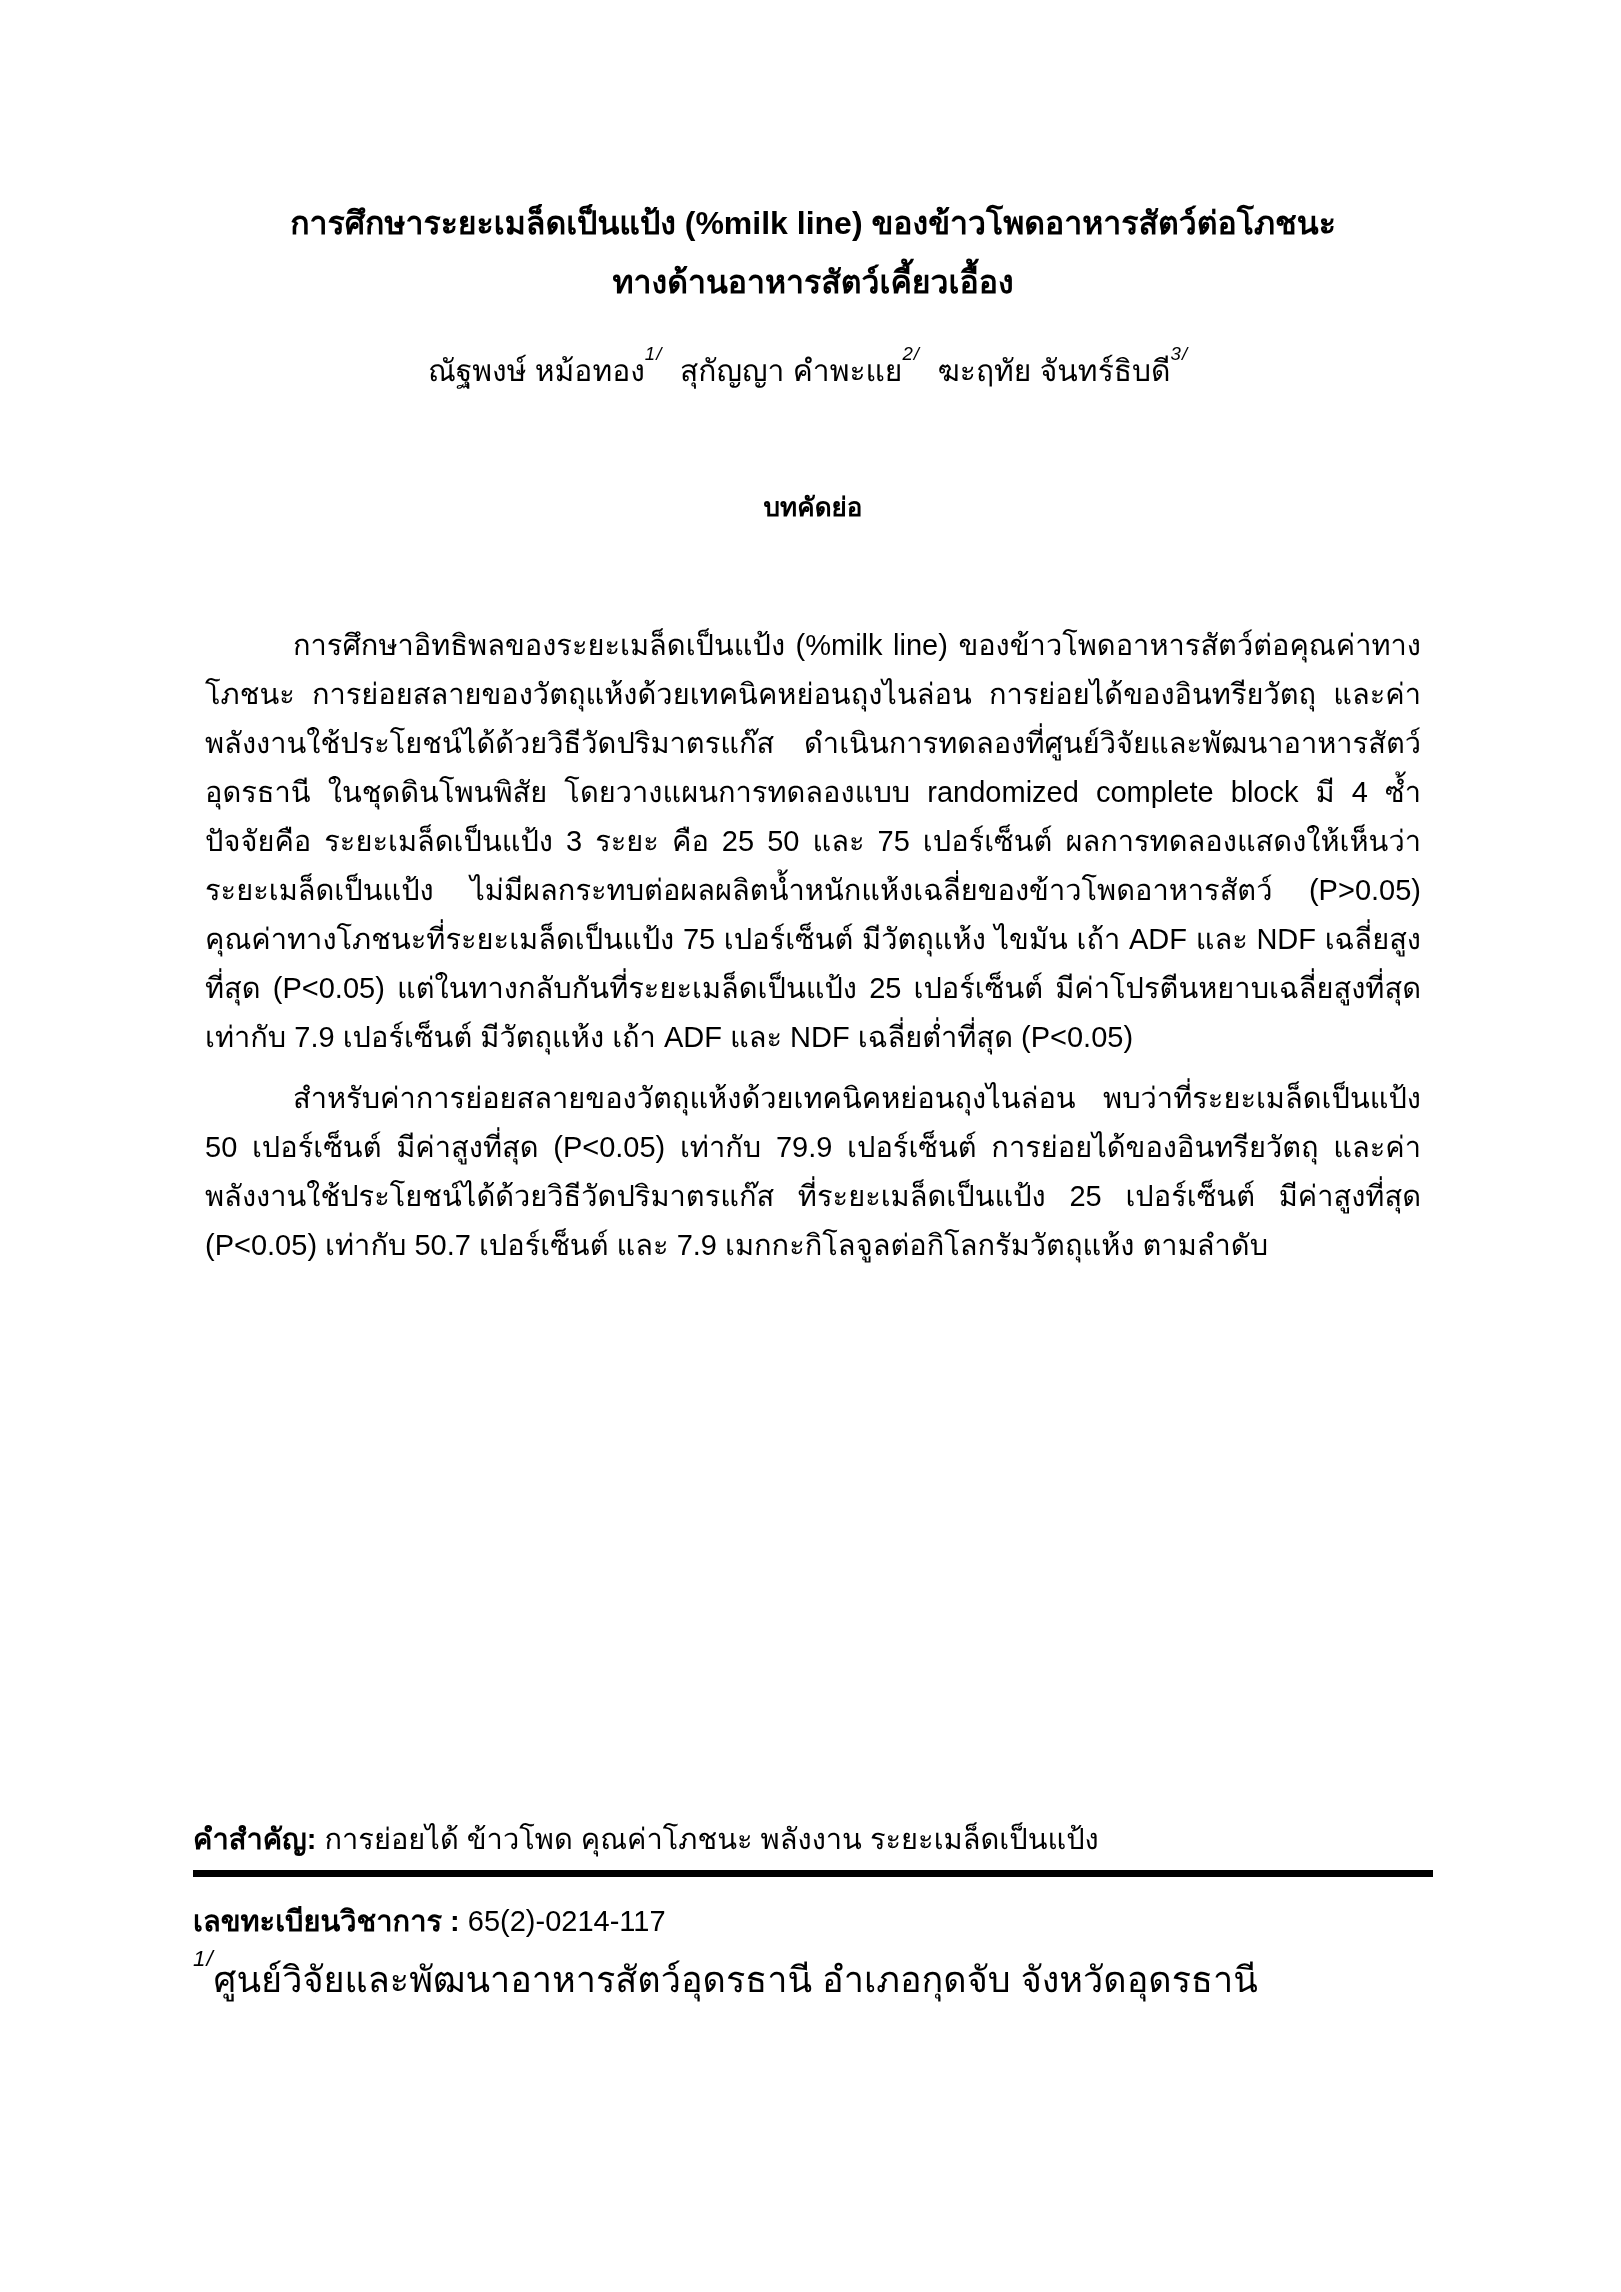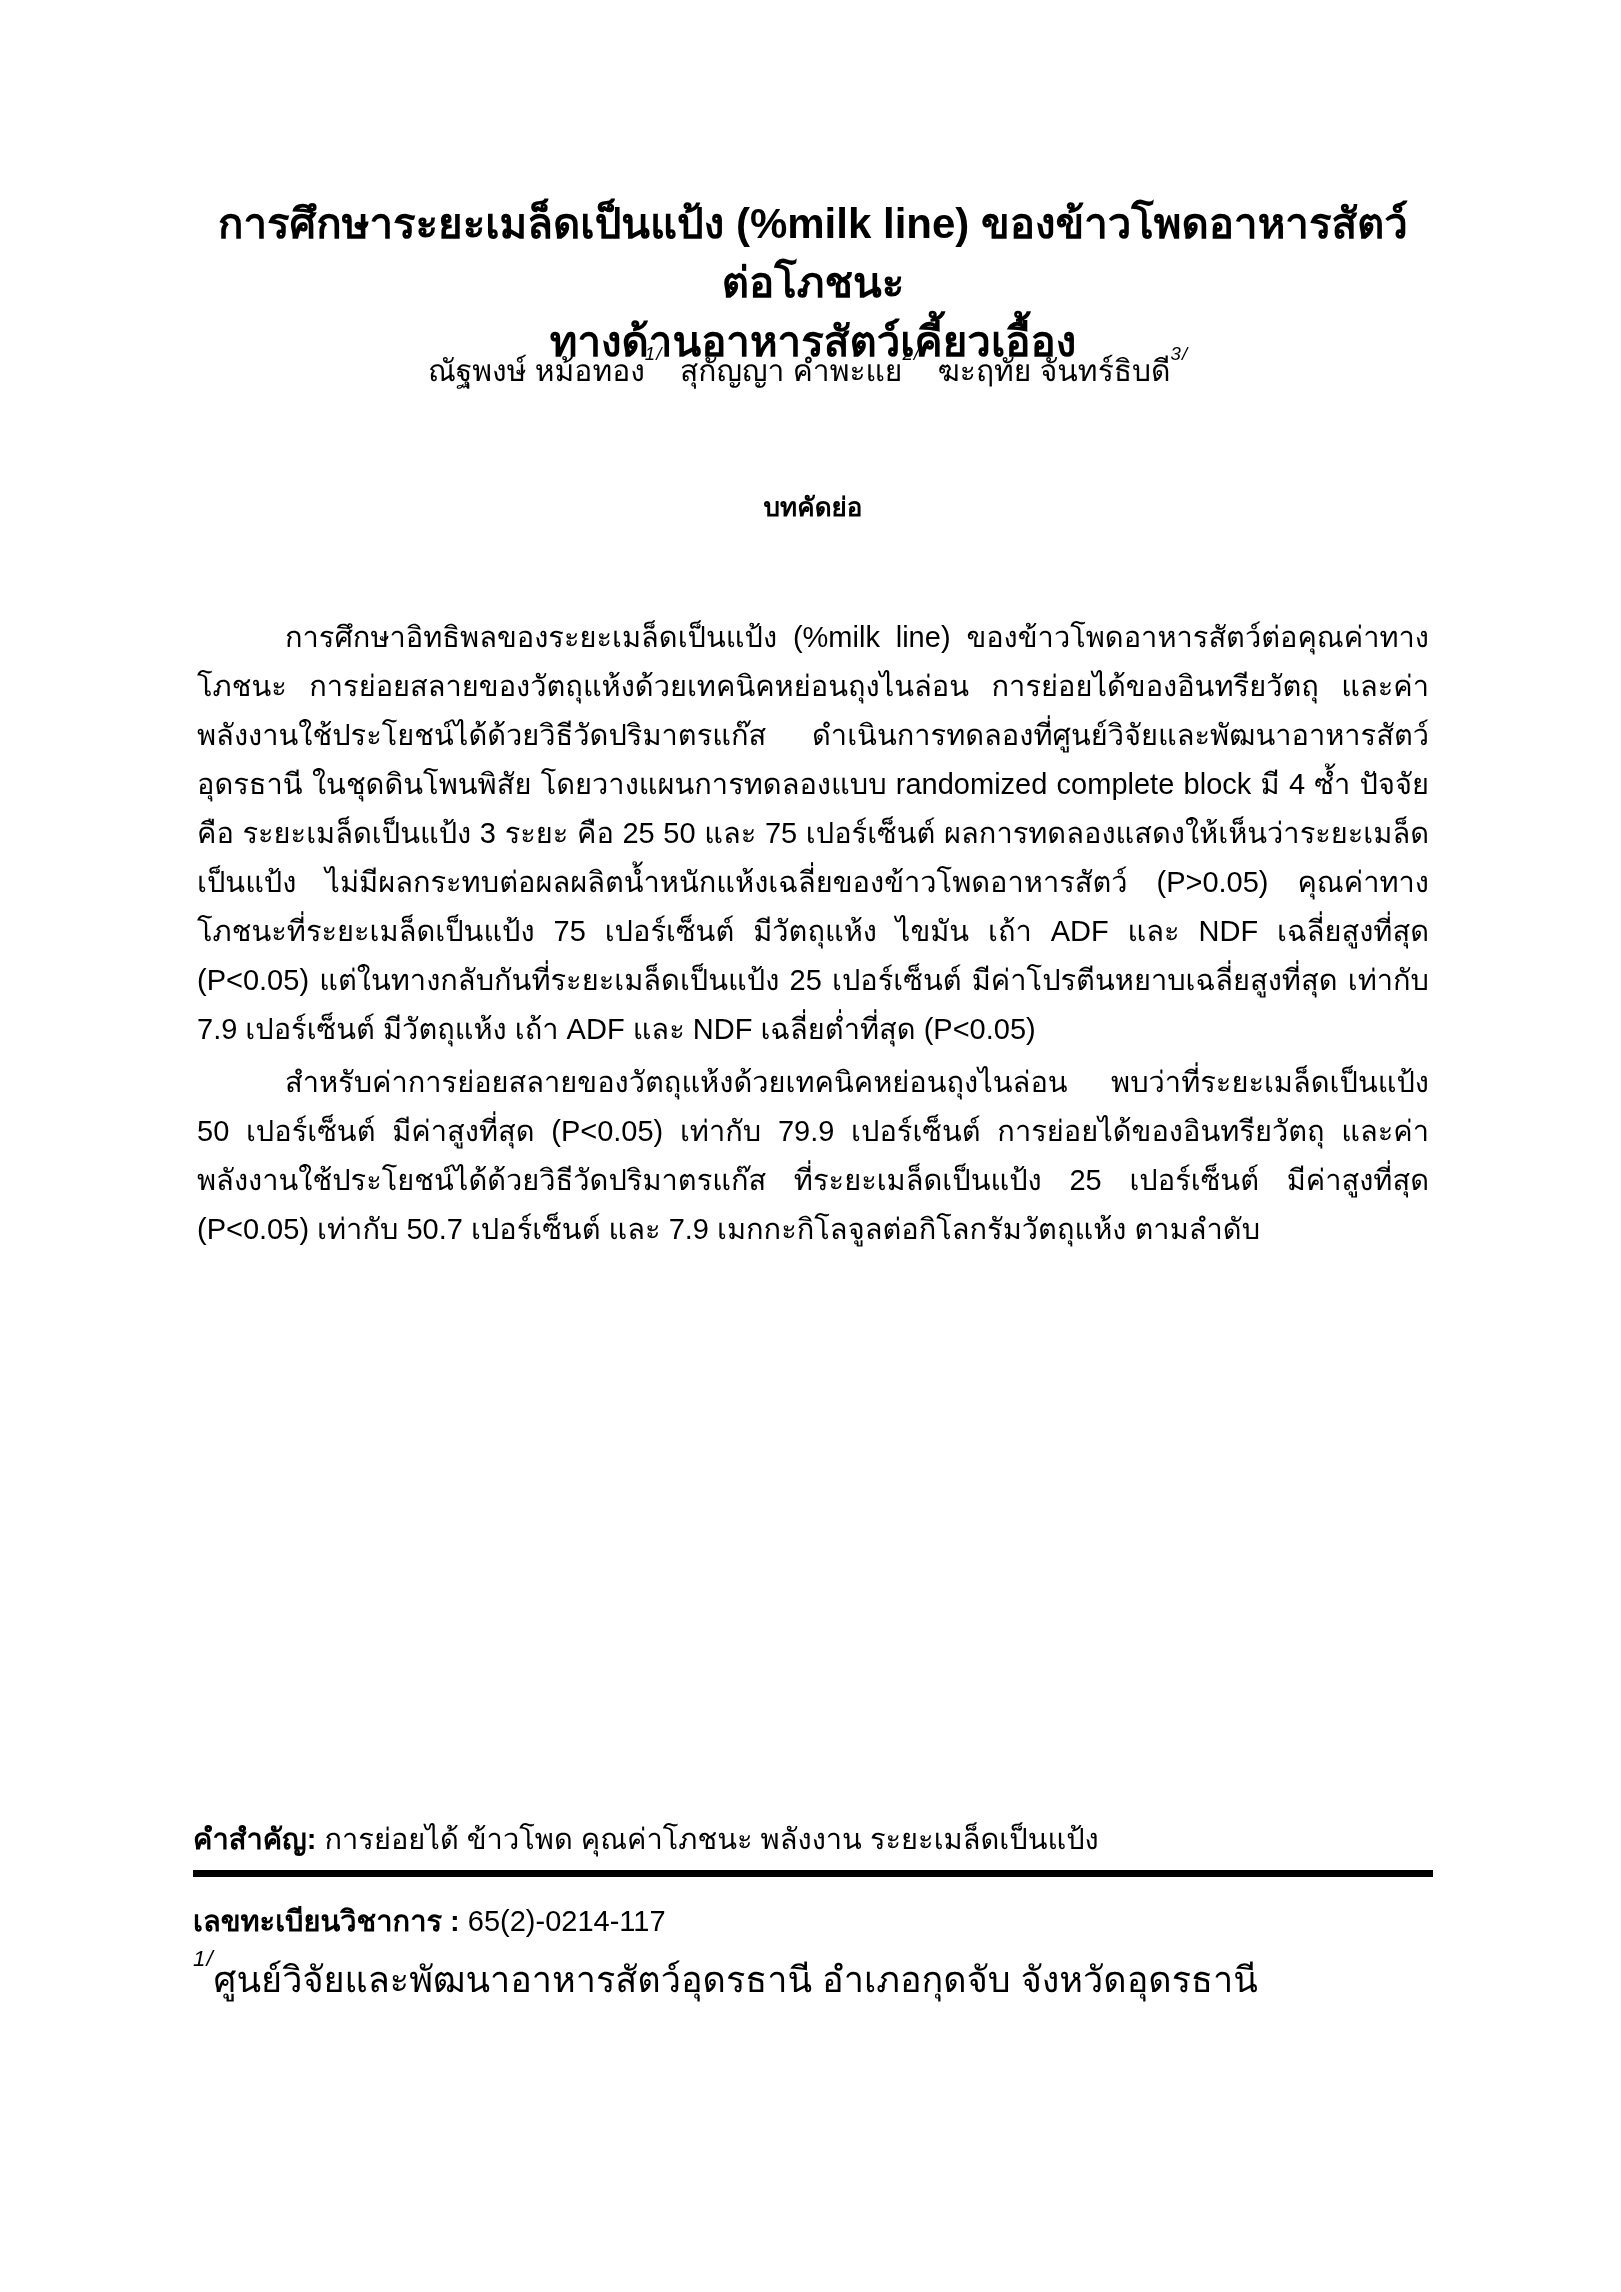--- a/index.html
+++ b/index.html
@@ -13,21 +13,21 @@
     margin: 0 auto;
     overflow: hidden;
   }
   .title-block {
     position: absolute;
     top: 194px;
     left: 193px;
     right: 188px;
     text-align: center;
     font-weight: bold;
-    font-size: 42px;
+    font-size: 32px;
     line-height: 59px;
   }
   .authors-line {
     position: absolute;
     top: 343px;
     left: 193px;
     right: 198px;
     text-align: center;
     font-size: 30px;
     line-height: 41px;
@@ -51,21 +51,21 @@
   }
   .abstract-body {
     position: absolute;
     top: 609px;
     left: 193px;
     right: 188px;
     font-size: 29px;
     line-height: 49px;
     text-align: justify;
   }
-  .abstract-body p { text-indent: 88px; margin: 4px; }
+  .abstract-body p { text-indent: 88px; margin: 12px; }
   .footer-block {
     position: absolute;
     top: 1819px;
     left: 193px;
     right: 188px;
     font-size: 29px;
   }
   .keywords-line { line-height: 41px; }
   .keywords-label { font-weight: bold; }
   .divider-rule {

